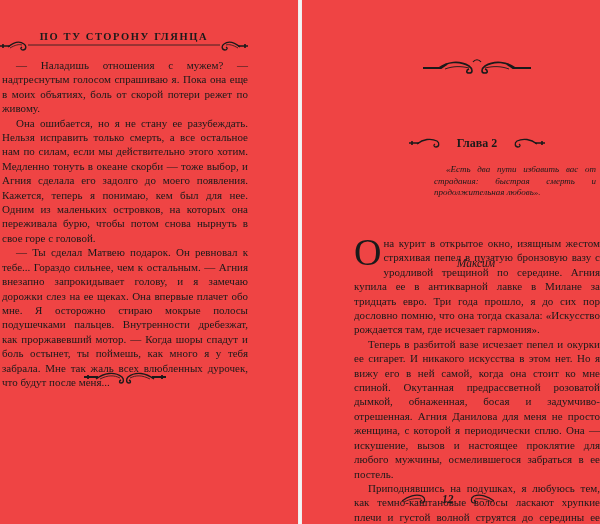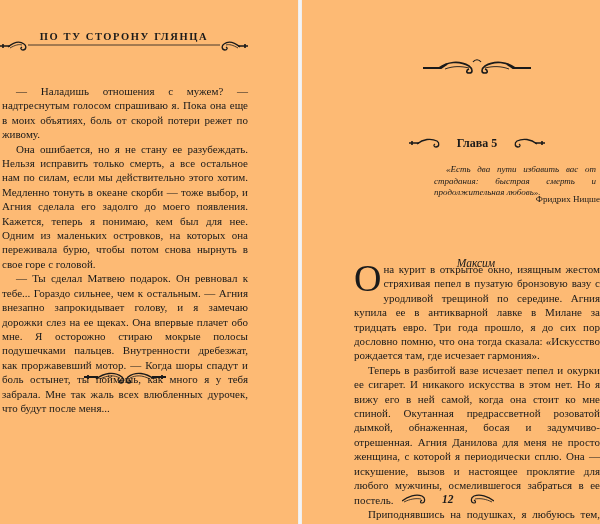--- a/index.html
+++ b/index.html
@@ -2,39 +2,39 @@
 <html><head>
 <meta charset="utf-8">
 <style>
   html, body { margin: 0; padding: 0; }
   body {
     width: 600px; height: 524px; position: relative; overflow: hidden;
     background: #ffffff;
     font-family: "Liberation Serif", "DejaVu Serif", serif;
     color: #1a1a1a;
   }
-  .page { position: absolute; top: 0; height: 524px; background: #fdba74; }
+  .page { position: absolute; top: 0; height: 524px; background: #ef4444; }
   .page-left { left: 0; width: 298px; }
   .page-right { left: 302px; width: 298px; }
   .gutter {
     position: absolute; left: 298px; top: 0; width: 4px; height: 524px;
     background: linear-gradient(to right, #ececec, #f7f7f7, #ececec);
   }
 
   
   .running-head {
     position: absolute; left: 0; top: 31px; width: 248px;
     text-align: center; font-weight: bold; font-size: 10.5px; letter-spacing: 1.6px;
   }
   .running-rule {
     position: absolute; left: 0; top: 40px; width: 248px; height: 12px;
   }
 
   .text-block {
-    position: absolute; font-size: 11px; line-height: 14.4px; text-align: justify; margin-top: 26px;
+    position: absolute; font-size: 11px; line-height: 14.4px; text-align: justify;
   }
   .text-block p { margin: 0; text-indent: 14px; }
   .text-block p.noindent { text-indent: 0; }
 
   .left-text { left: 2px; top: 58px; width: 246px; }
 
   .ornament { position: absolute; }
 
   
   .chapter-head {
@@ -117,33 +117,32 @@
     <path d="M92 10 C84 4, 72 2, 62 8 C58 11, 58 15, 62 15 C65 15, 65 12, 62 11" stroke="#1a1a1a" stroke-width="1.6" fill="none"></path>
     <path d="M86 11 C78 8, 70 8, 62 10" stroke="#1a1a1a" stroke-width="0.9" fill="none"></path>
     <path d="M50 4 C52 1, 56 1, 58 4" stroke="#1a1a1a" stroke-width="1.2" fill="none"></path>
   </svg>
 
   <div class="chapter-head">
     <svg width="34" height="12" viewBox="0 0 34 12">
       <path d="M0 6 L10 6 M3 4 L3 8" stroke="#1a1a1a" stroke-width="1.6" fill="none"></path>
       <path d="M8 7 C14 2, 22 1, 28 4 C31 6, 30 10, 27 10 C25 10, 24 8, 26 7" stroke="#1a1a1a" stroke-width="1.3" fill="none"></path>
     </svg>
-    <span class="chapter-title">Глава 5</span>
+    <span class="chapter-title">Глава 2</span>
     <svg width="34" height="12" viewBox="0 0 34 12">
       <g transform="translate(34,0) scale(-1,1)">
         <path d="M0 6 L10 6 M3 4 L3 8" stroke="#1a1a1a" stroke-width="1.6" fill="none"></path>
         <path d="M8 7 C14 2, 22 1, 28 4 C31 6, 30 10, 27 10 C25 10, 24 8, 26 7" stroke="#1a1a1a" stroke-width="1.3" fill="none"></path>
       </g>
     </svg>
   </div>
 
   <div class="epigraph">
     <p>«Есть два пути избавить вас от страдания: быстрая смерть и продолжительная любовь».</p>
   </div>
-  <div class="epigraph-author">Фридрих Ницше</div>
 
   <div class="pov-heading">Максим</div>
 
   <div class="text-block right-text">
     <p class="noindent"><span class="dropcap">О</span><span>на курит в открытое окно, изящным жестом стряхивая пепел в пузатую бронзовую вазу с уродливой трещиной по середине. Агния купила ее в антикварной лавке в Милане за тридцать евро. Три года прошло, я до сих пор дословно помню, что она тогда сказала: «Искусство рождается там, где исчезает гармония».</span></p>
     <p>Теперь в разбитой вазе исчезает пепел и окурки ее сигарет. И никакого искусства в этом нет. Но я вижу его в ней самой, когда она стоит ко мне спиной. Окутанная предрассветной розоватой дымкой, обнаженная, босая и задумчиво-отрешенная. Агния Данилова для меня не просто женщина, с которой я периодически сплю. Она — искушение, вызов и настоящее проклятие для любого мужчины, осмелившегося забраться в ее постель.</p>
     <p>Приподнявшись на подушках, я любуюсь тем, как темно-каштановые волосы ласкают хрупкие плечи и густой волной струятся до середины ее спины, за-</p>
   </div>
 
   <div class="folio">

